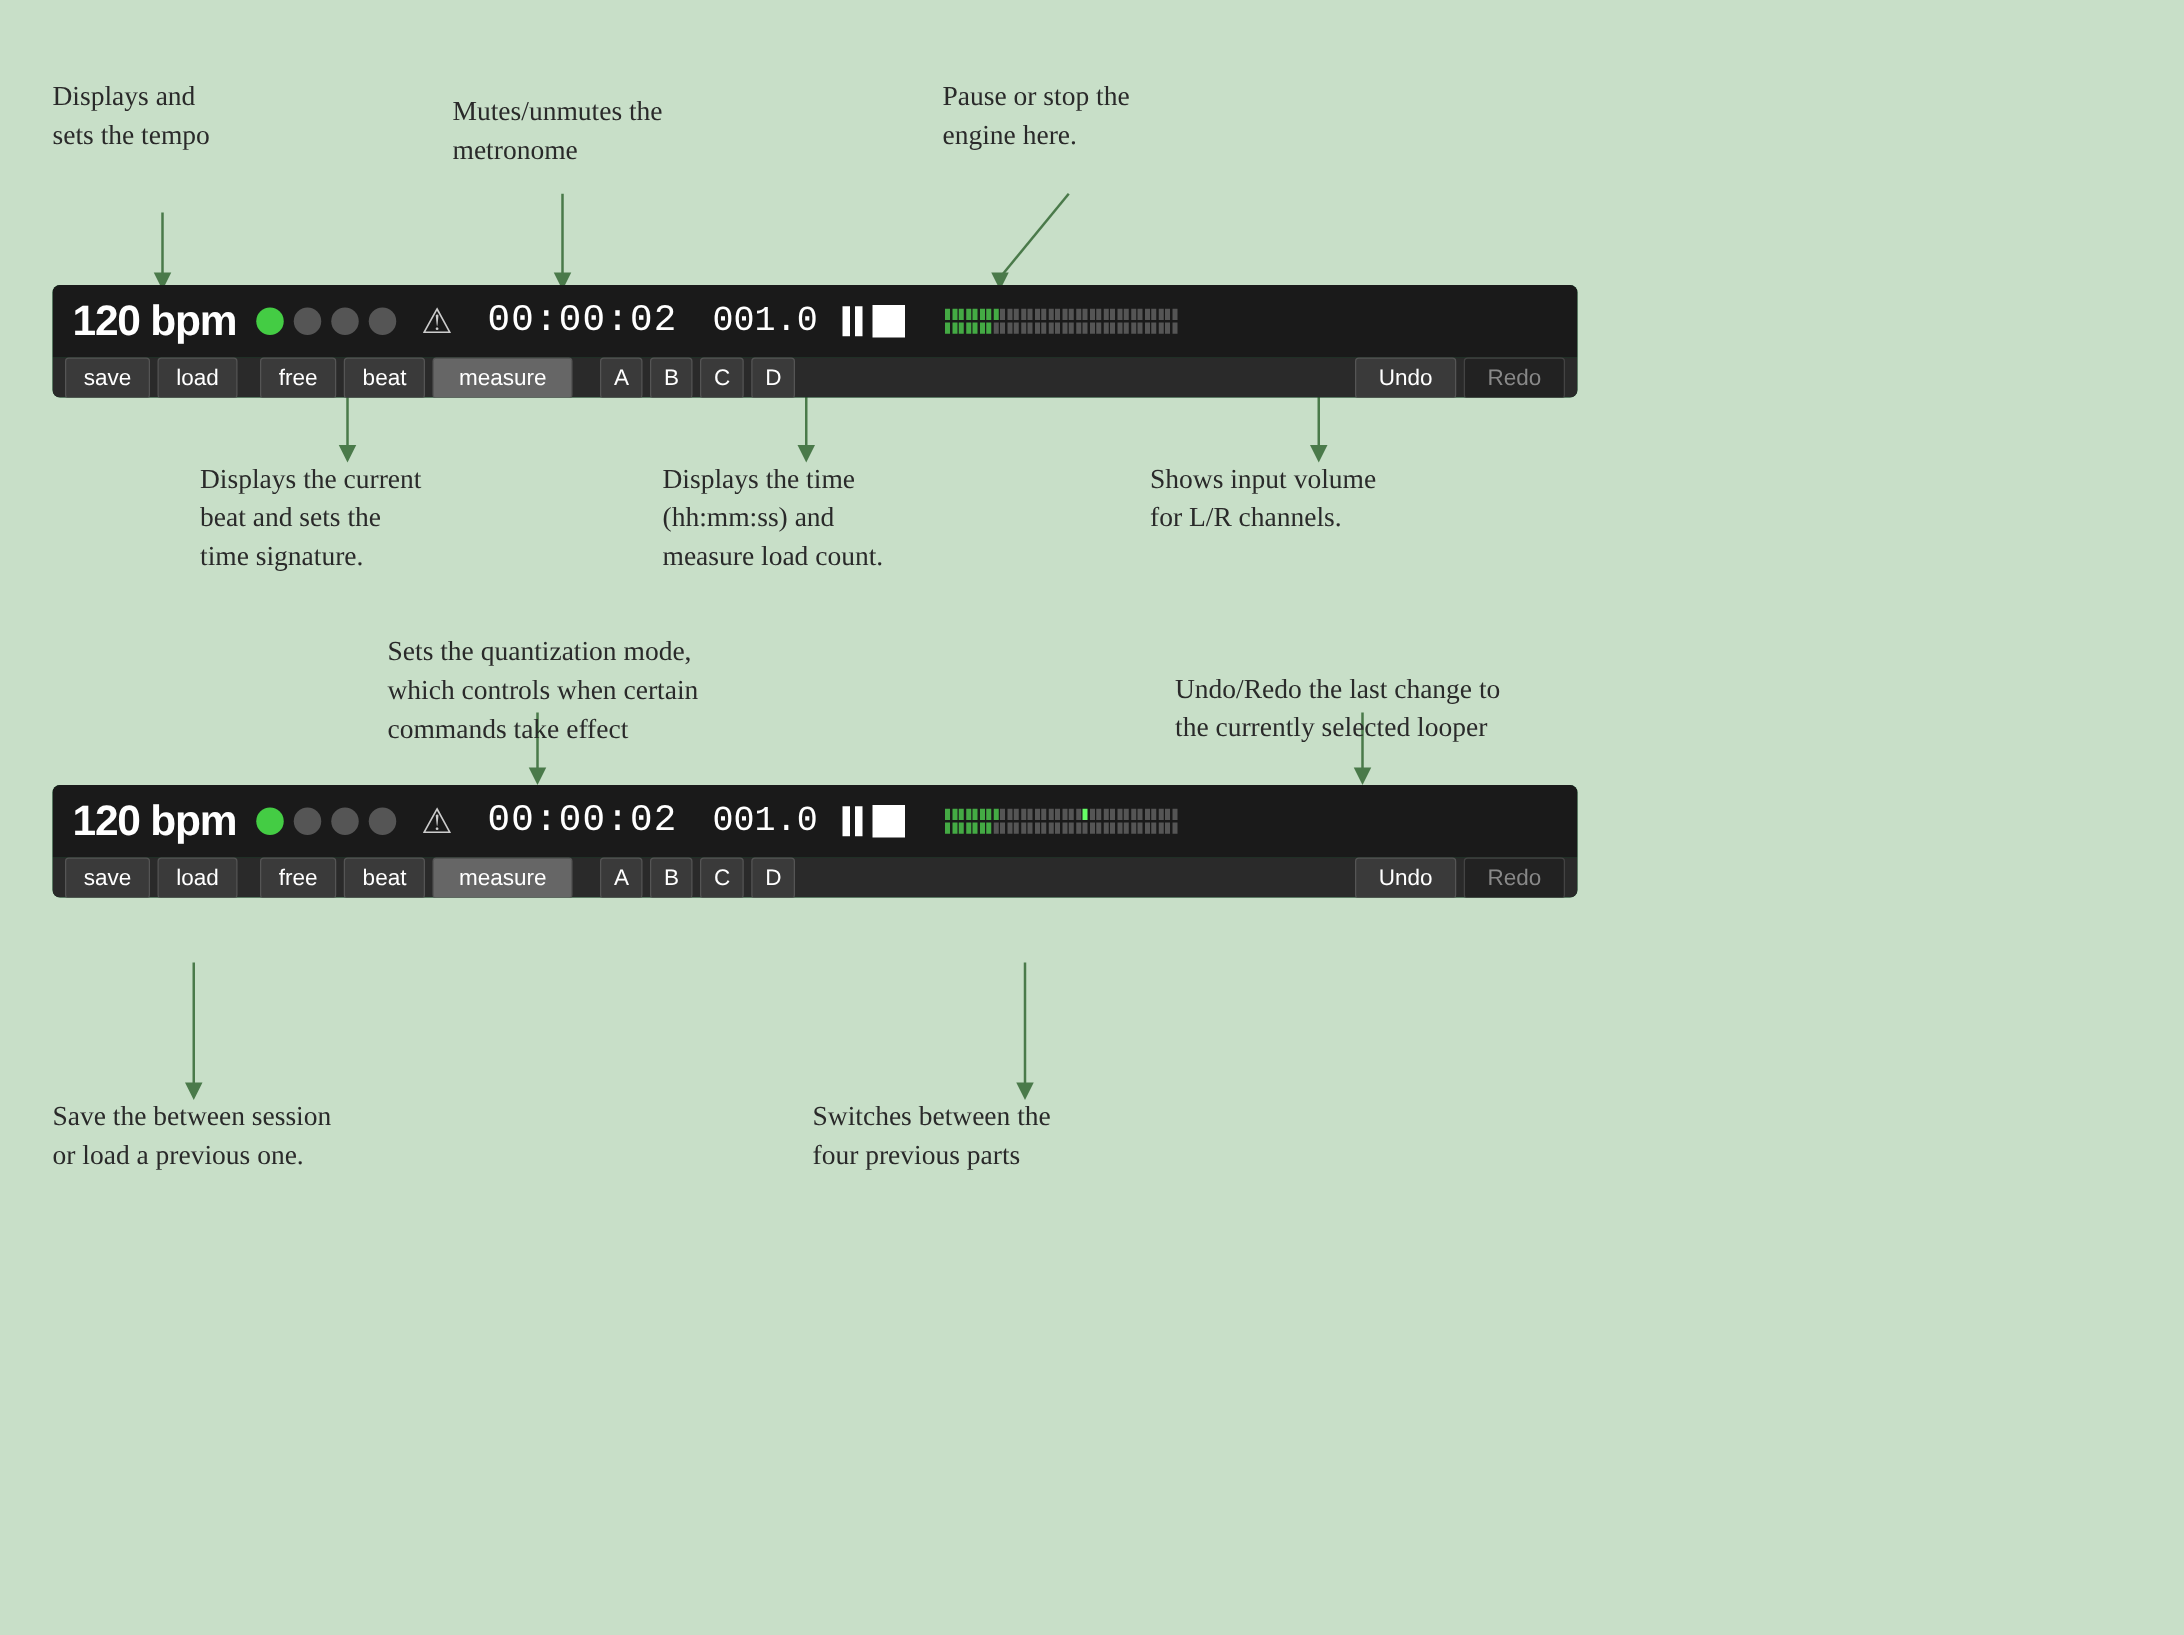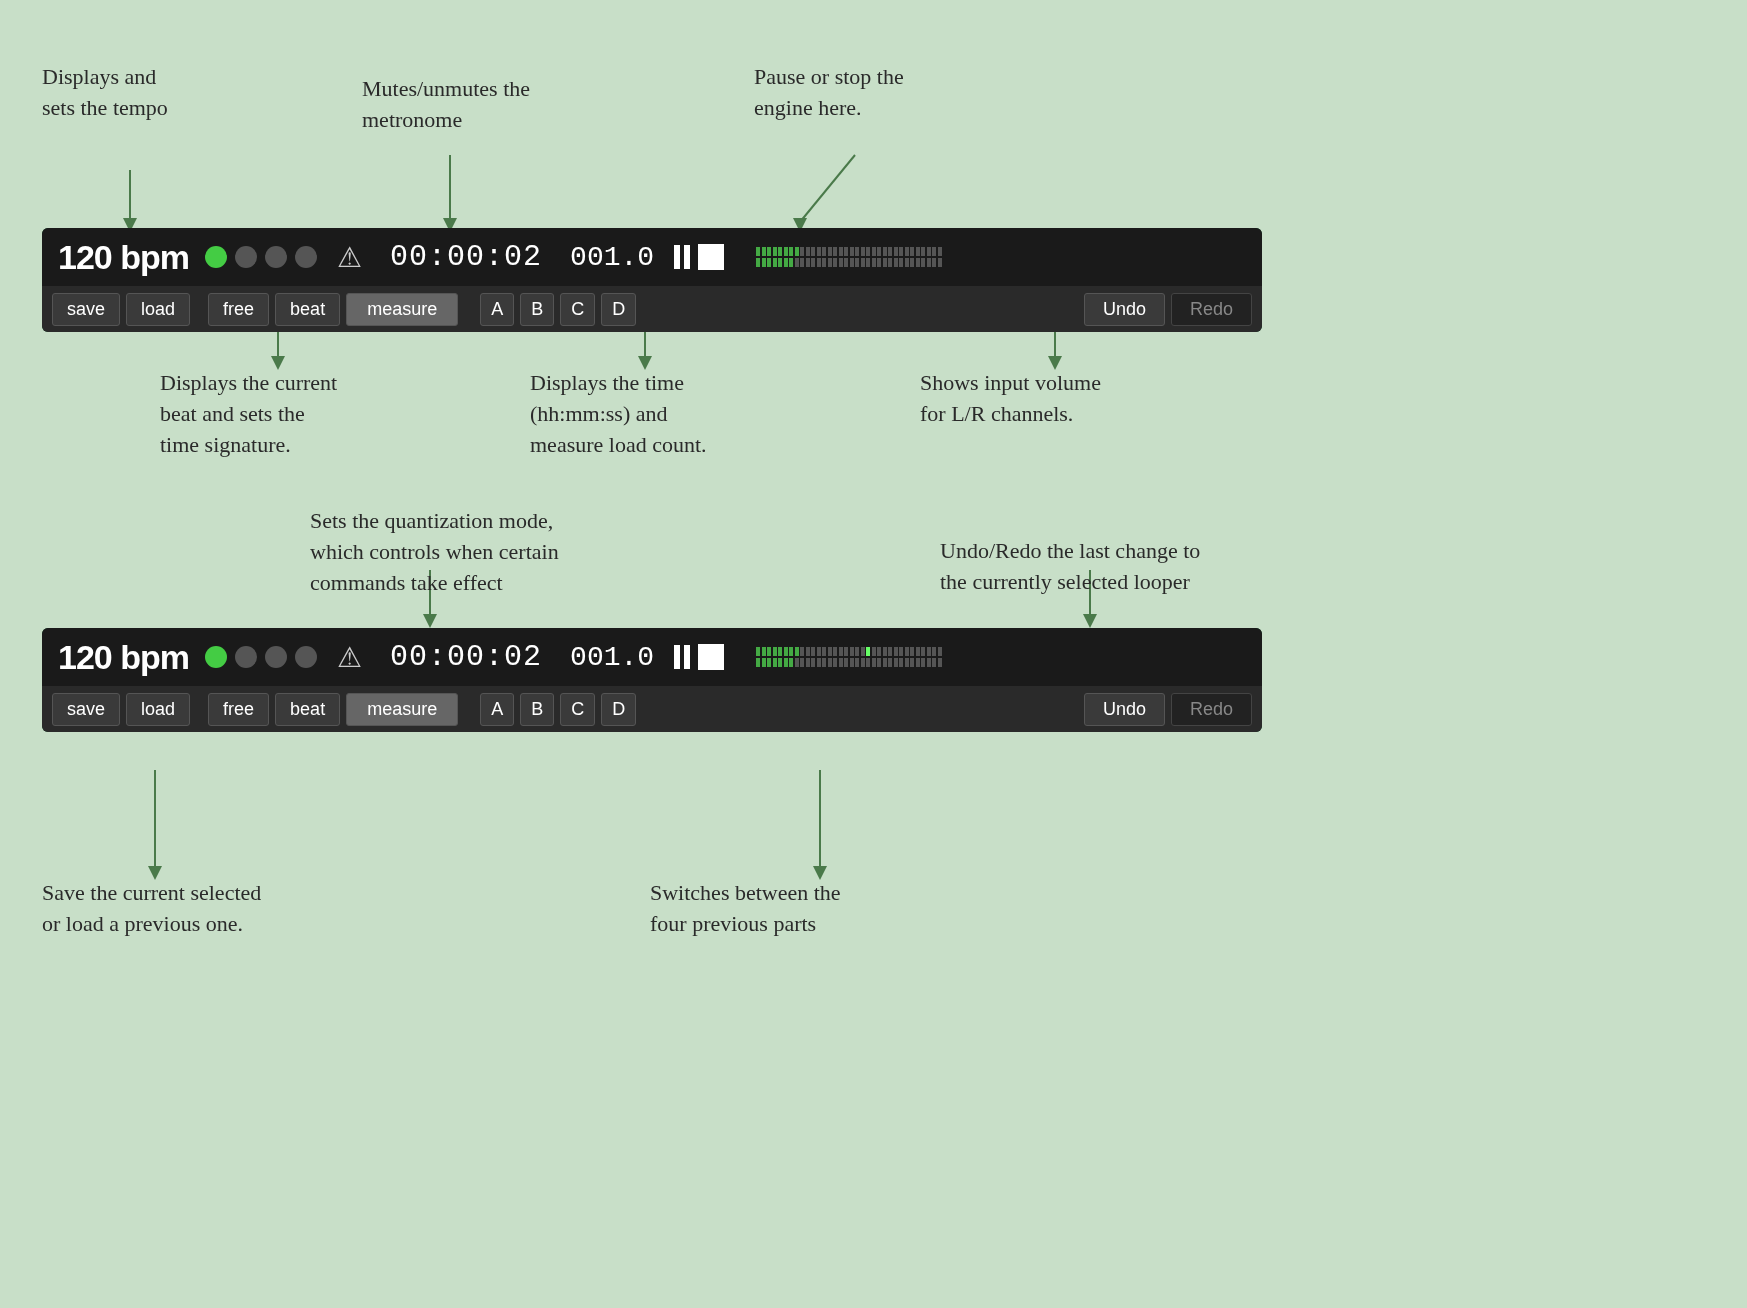--- a/index.html
+++ b/index.html
@@ -36,21 +36,21 @@
       background-color: #1a1a1a;
       height: 58px;
     }
 
     .transport-bottom {
       display: flex;
       align-items: center;
       padding: 6px 10px;
       gap: 6px;
       background-color: #2a2a2a;
-      height: 46px;
+      height: 32px;
     }
 
     .bpm-display {
       font-size: 34px;
       font-weight: bold;
       color: white;
       font-family: Arial, sans-serif;
       letter-spacing: -1px;
       white-space: nowrap;
     }
@@ -492,20 +492,20 @@
     <button class="t-btn-small">B</button>
     <button class="t-btn-small">C</button>
     <button class="t-btn-small">D</button>
     <div class="separator"></div>
     <button class="t-btn-undo">Undo</button>
     <button class="t-btn-undo" style="color:#888;background:#222;border-color:#444;">Redo</button>
   </div>
 </div>
 
 <div class="annotation" style="left:42px; top:878px;">
-  <span style="white-space:pre-line;">Save the current selected
+  <span style="white-space:pre-line;">Save the between session
 or load a previous one.</span>
 </div>
 
 <div class="annotation" style="left:650px; top:878px;">
   <span style="white-space:pre-line;">Switches between the
 four previous parts</span>
 </div>
 
 </body></html>

